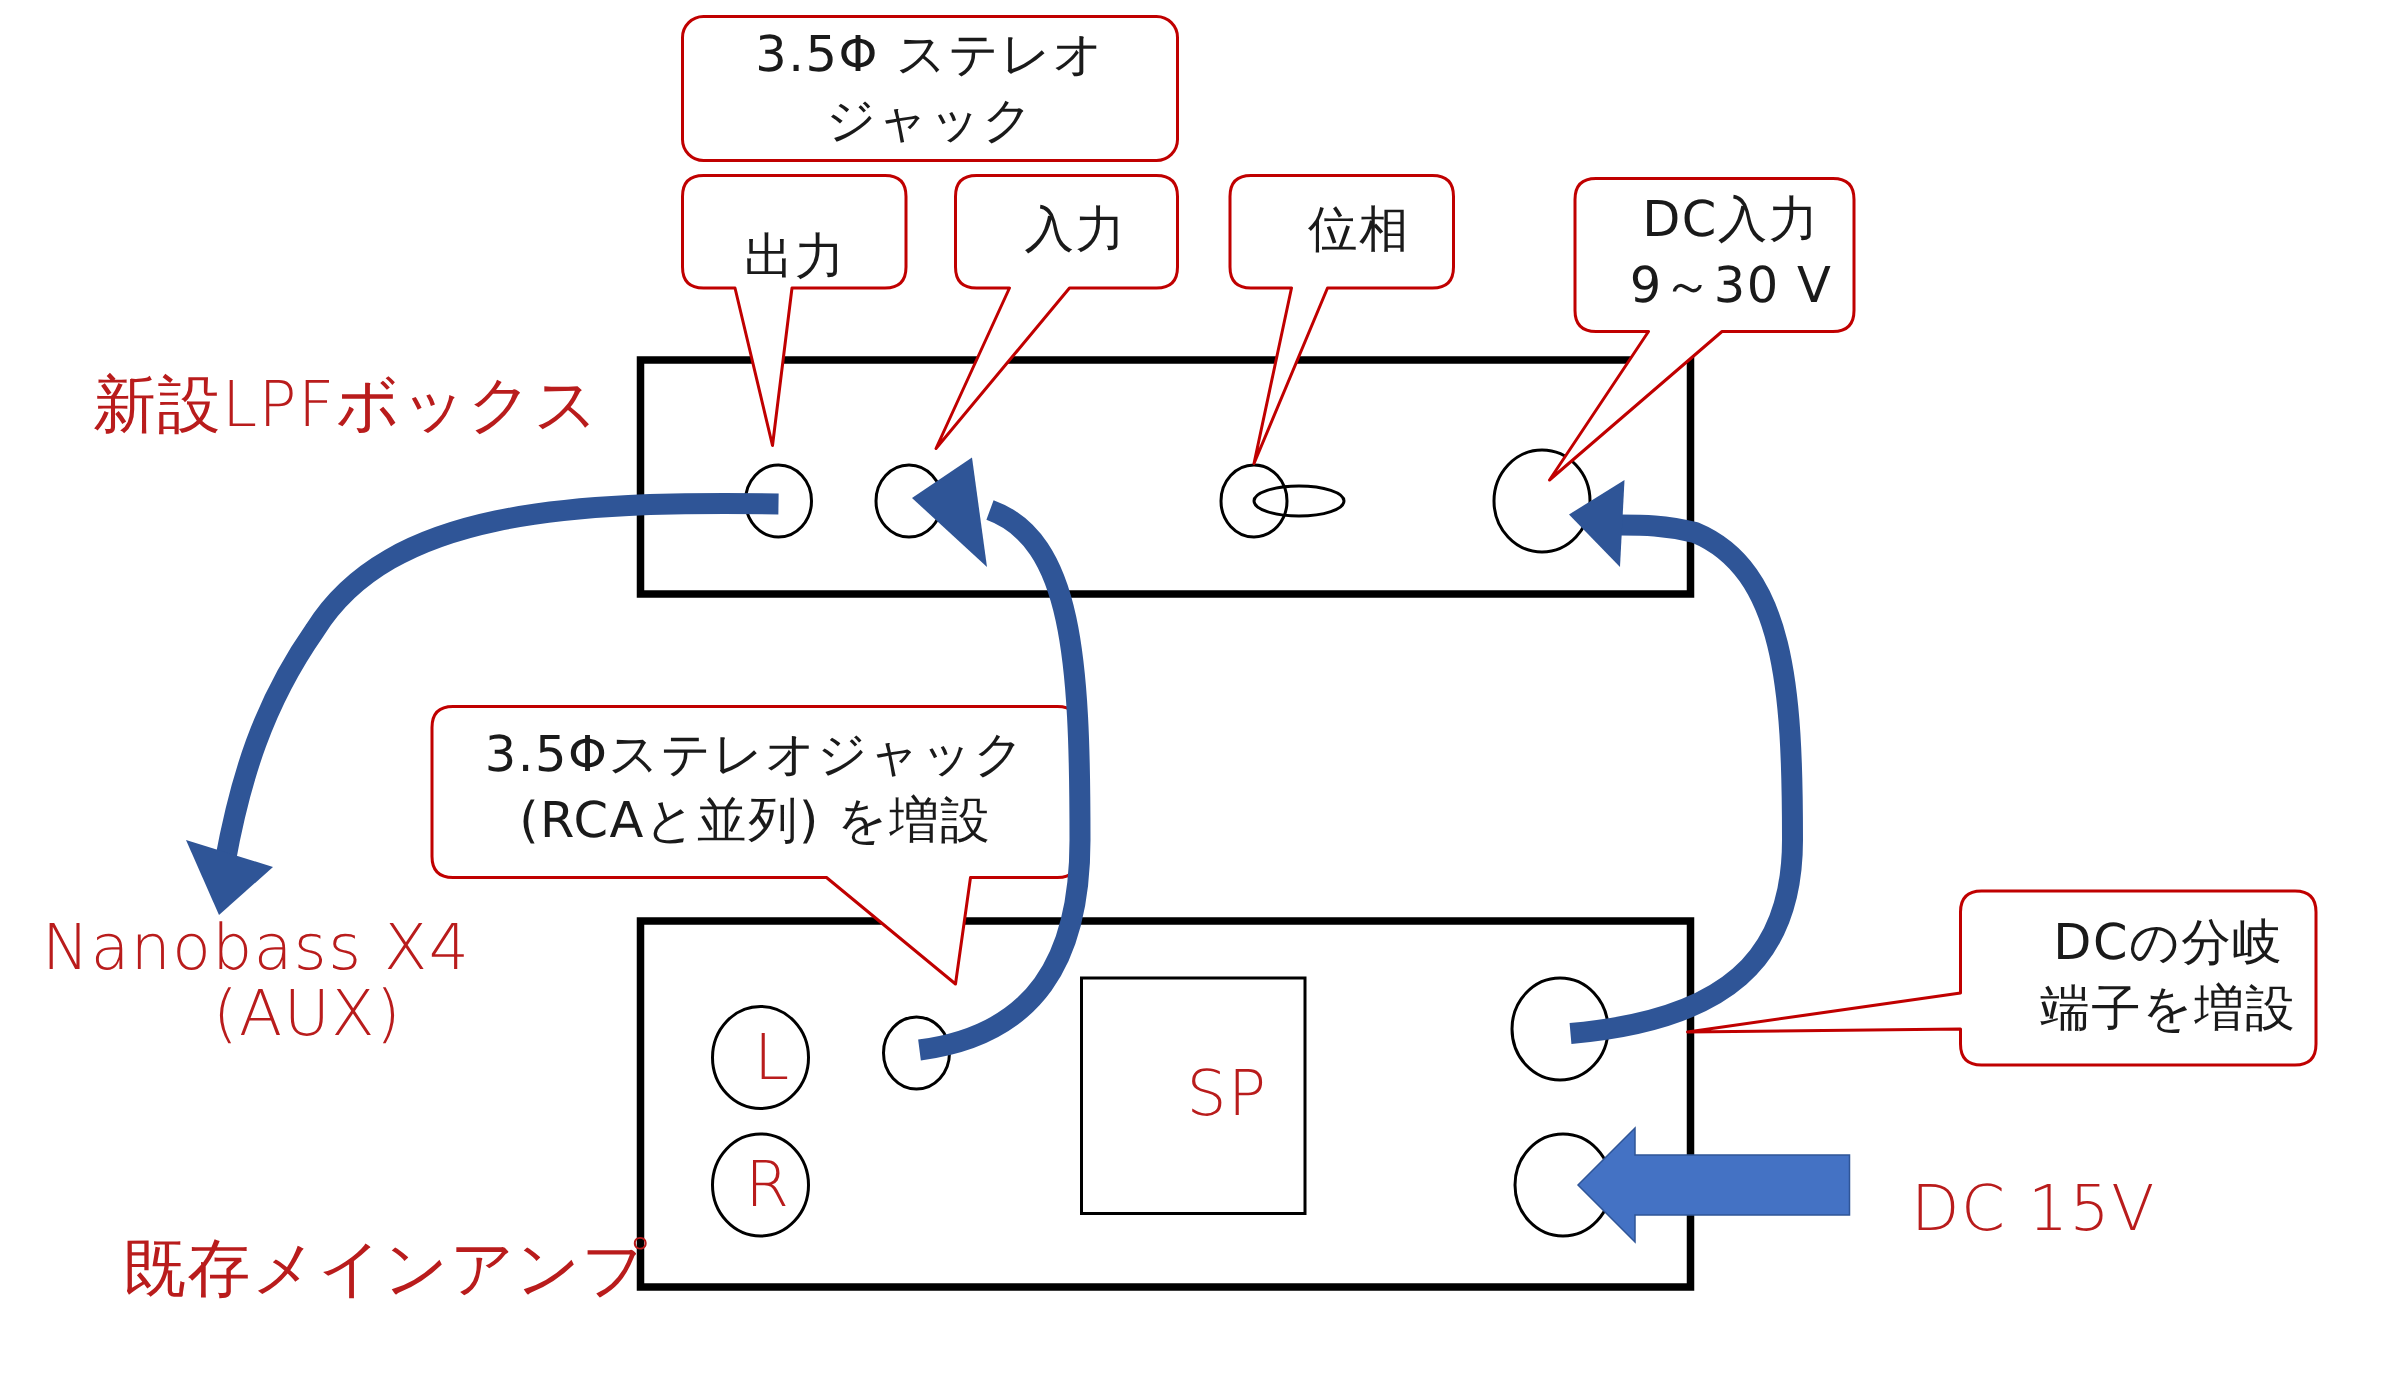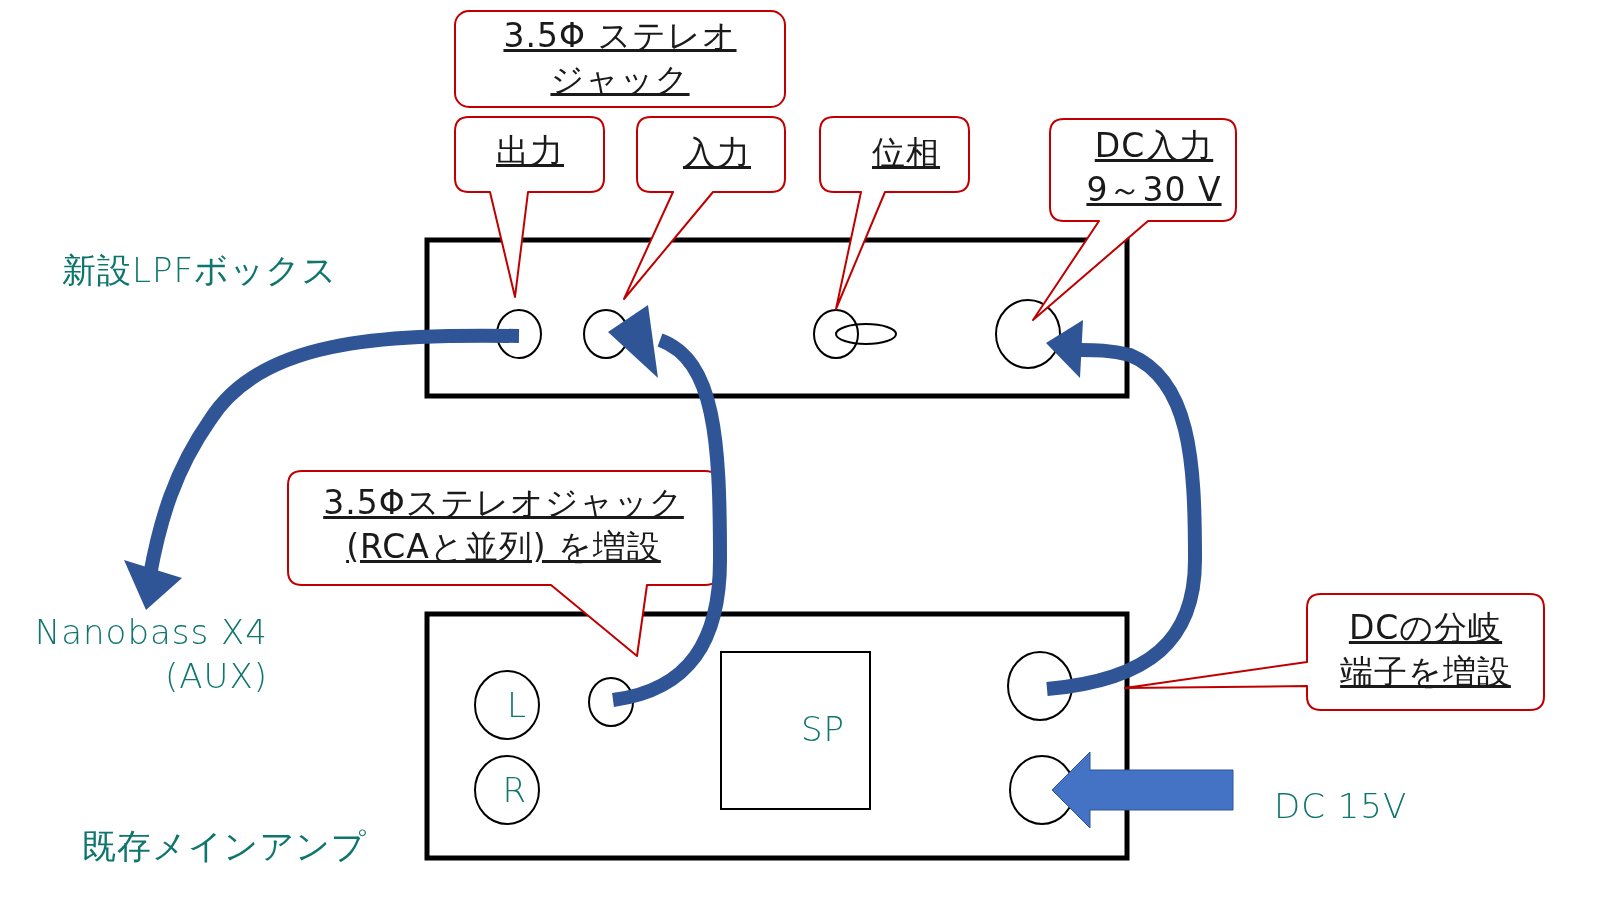--- a/index.html
+++ b/index.html
@@ -1,20 +1,20 @@
 <!DOCTYPE html>
 <html><head>
 <meta charset="utf-8">
 <style>
   html, body { margin: 0; padding: 0; background: #ffffff; }
   body { width: 1600px; height: 920px; position: relative; overflow: hidden;
          font-family: "DejaVu Sans", "Liberation Sans", sans-serif; color: #111; }
   svg#diagram { position: absolute; left: 0; top: 0; }
-  .lbl { position: absolute; font-size: 34px; line-height: 44px; white-space: nowrap; color: #0f766e; font-weight: 300; letter-spacing: 1px; }
-  .callout-text { position: absolute; font-size: 33px; line-height: 44px; text-align: center; white-space: nowrap; color: #1a1a1a; letter-spacing: 1px; text-decoration: underline; }
+  .lbl { position: absolute; font-size: 42px; line-height: 44px; white-space: nowrap; color: #b91c1c; font-weight: 300; letter-spacing: 1px; }
+  .callout-text { position: absolute; font-size: 33px; line-height: 44px; text-align: center; white-space: nowrap; color: #1a1a1a; letter-spacing: 1px; }
   .center { text-align: right; }
 </style>
 </head>
 <body>
 
 <svg id="diagram" width="1600" height="920" viewBox="0 0 1600 920">
 
   <rect x="427" y="240" width="700" height="156" fill="none" stroke="#000" stroke-width="5"></rect>
 
   <rect x="427" y="614" width="700" height="244" fill="none" stroke="#000" stroke-width="5"></rect>
@@ -68,27 +68,27 @@
 <div class="lbl" style="left:1274px; top:768px;margin-top:16px;">DC 15V</div>
 
 <div class="lbl center" style="left:487px; top:683px; width:40px;">L</div>
 <div class="lbl center" style="left:487px; top:768px; width:40px;">R</div>
 <div class="lbl center" style="left:745px; top:707px; width:100px;">SP</div>
 
 <div class="callout-text" style="left:455px; top:14px; width:330px;">
   <div>3.5Φ ステレオ</div>
   <div>ジャック</div>
 </div>
-<div class="callout-text" style="left:455px; top:129px; width:150px;">出力</div>
+<div class="callout-text" style="left:455px; top:149px; width:150px;">出力</div>
 <div class="callout-text" style="left:637px; top:131px; width:160px;">入力</div>
 <div class="callout-text" style="left:820px; top:131px; width:172px;">位相</div>
 <div class="callout-text" style="left:1050px; top:124px; width:208px;">
   <div>DC入力</div>
   <div>9～30 V</div>
 </div>
 <div class="callout-text" style="left:288px; top:481px; width:431px;">
   <div>3.5Φステレオジャック</div>
   <div>(RCAと並列) を増設</div>
 </div>
-<div class="callout-text" style="left:1307px; top:606px; width:237px;">
+<div class="callout-text" style="left:1307px; top:606px; width:237px;padding-left:20px;">
   <div>DCの分岐</div>
   <div>端子を増設</div>
 </div>
 
 </body></html>

